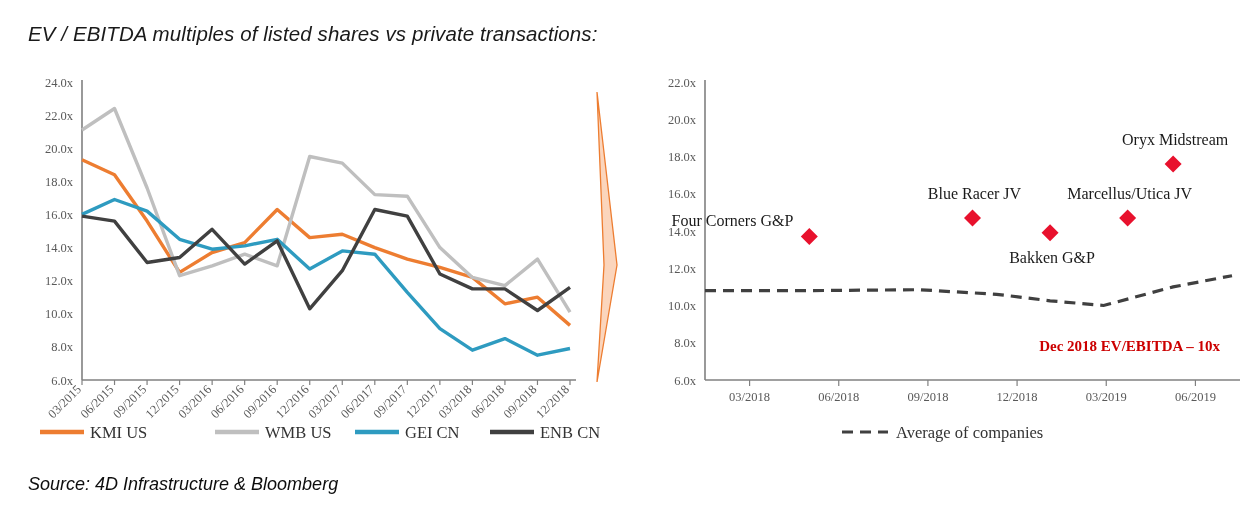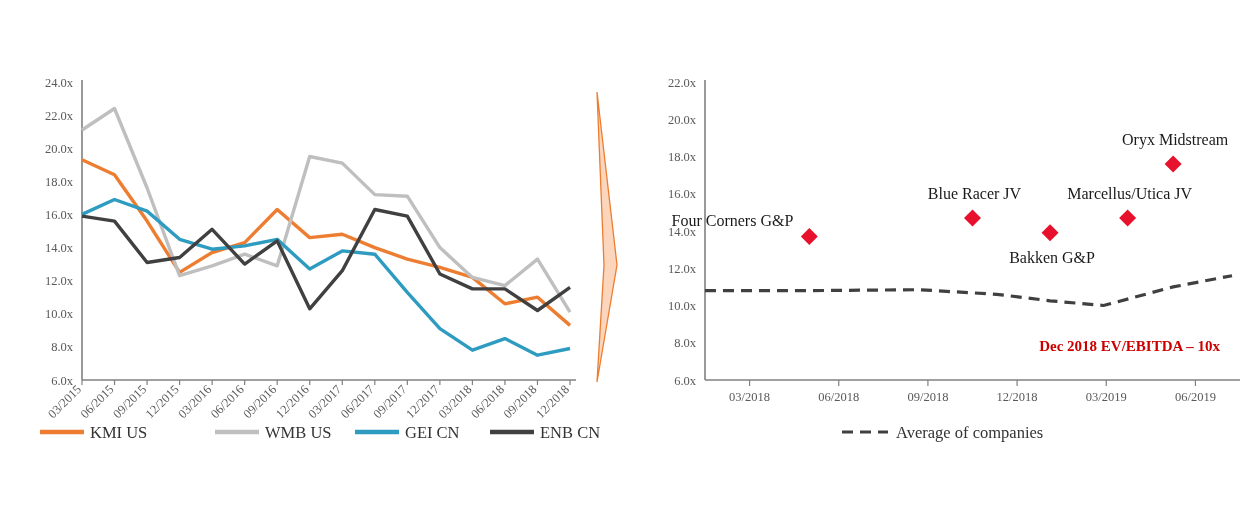--- a/index.html
+++ b/index.html
@@ -75,20 +75,22 @@
   }
   .axis-line { stroke: #808080; stroke-width: 1.6; fill: none; }
   .tickmark { stroke: #808080; stroke-width: 1.2; }
   .series-line { fill: none; stroke-width: 3.4; stroke-linejoin: round; stroke-linecap: butt; }
 </style>
 </head>
 <body>
 
 <div id="root">
 
+  <div class="title">EV / EBITDA multiples of listed shares vs private transactions:</div>
+  <div class="source">Source: 4D Infrastructure &amp; Bloomberg</div>
 
   <div class="chart" id="chart-left">
     <svg id="svg-left" width="620" height="415" viewBox="0 0 620 415">
         <text x="73" y="26.5" class="ytick" text-anchor="end">24.0x</text>
         <text x="73" y="59.61111111111114" class="ytick" text-anchor="end">22.0x</text>
         <text x="73" y="92.72222222222223" class="ytick" text-anchor="end">20.0x</text>
         <text x="73" y="125.83333333333334" class="ytick" text-anchor="end">18.0x</text>
         <text x="73" y="158.94444444444443" class="ytick" text-anchor="end">16.0x</text>
         <text x="73" y="192.05555555555557" class="ytick" text-anchor="end">14.0x</text>
         <text x="73" y="225.16666666666669" class="ytick" text-anchor="end">12.0x</text>

